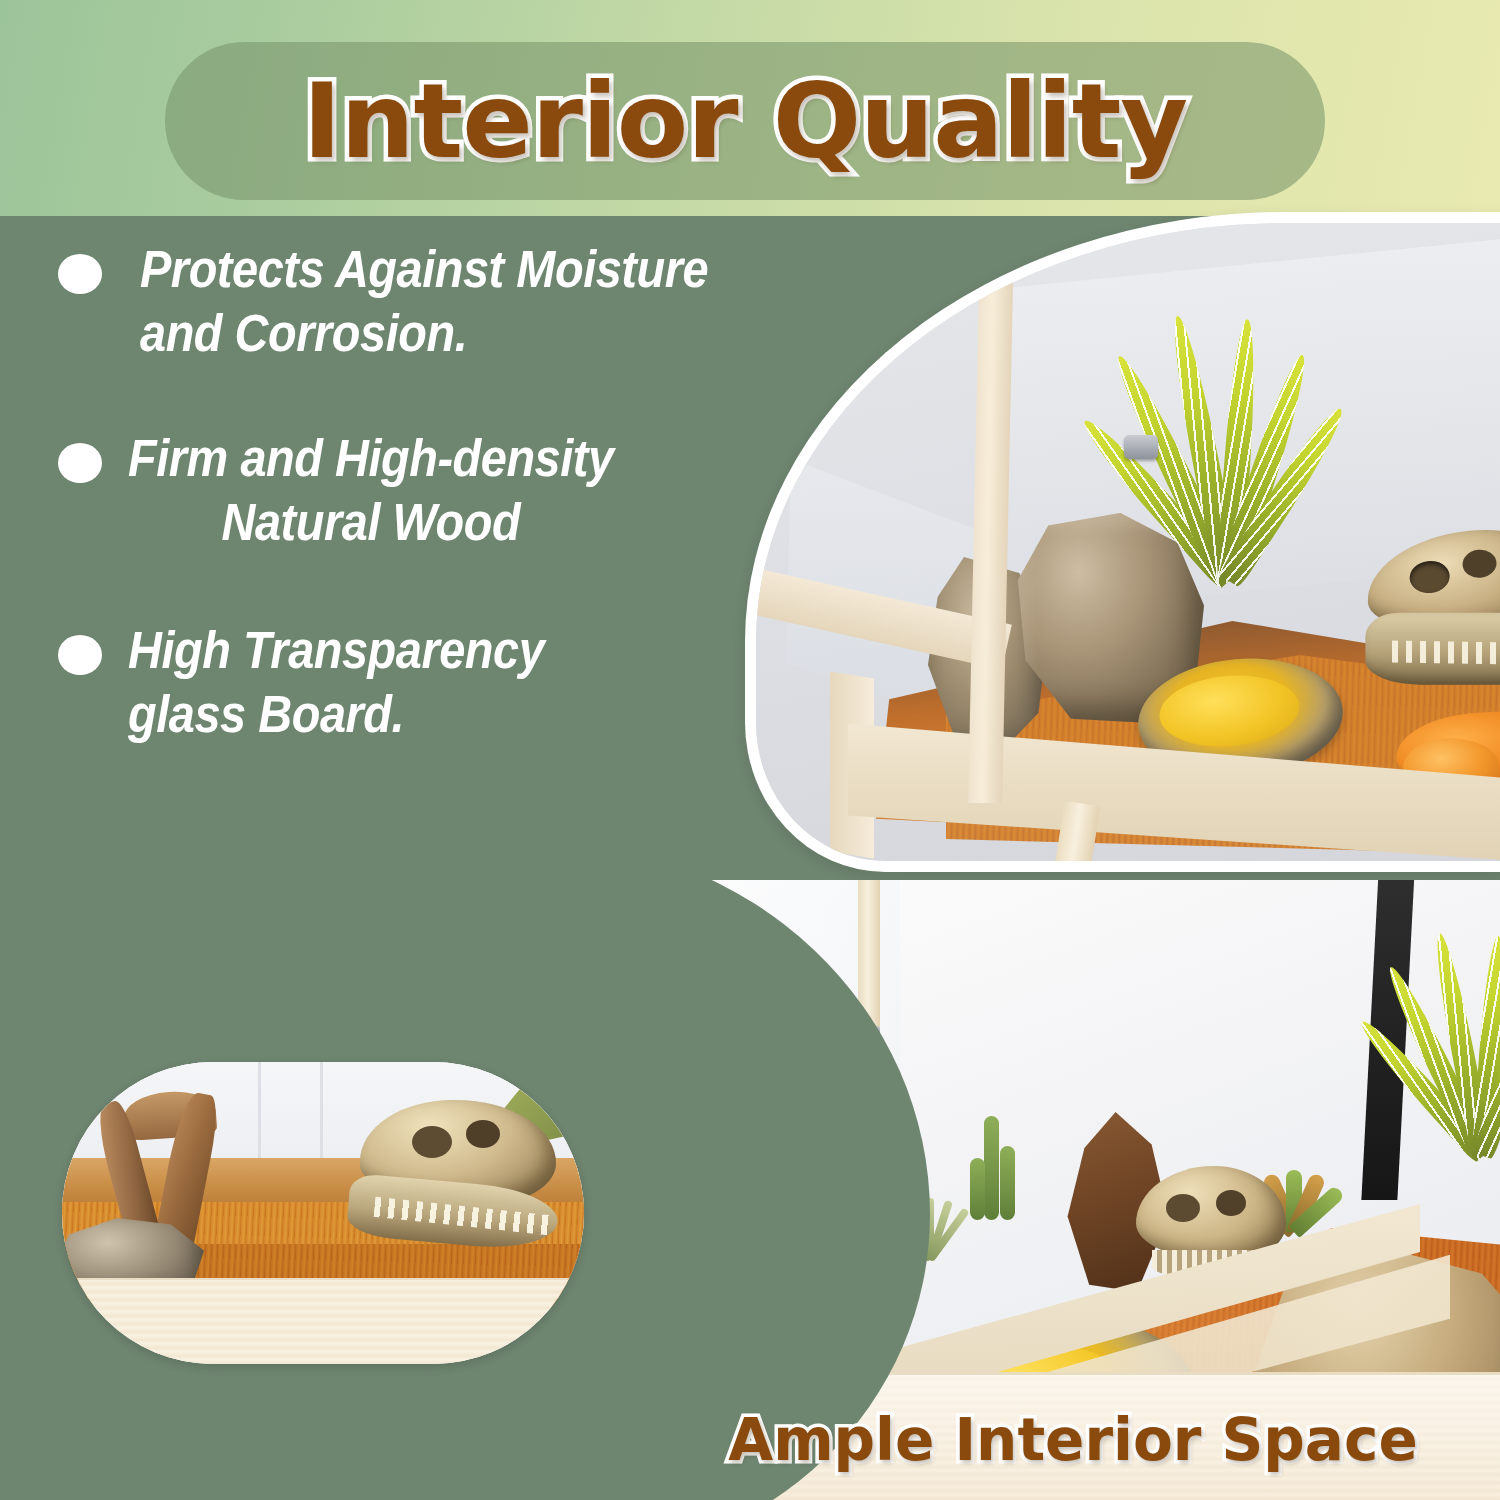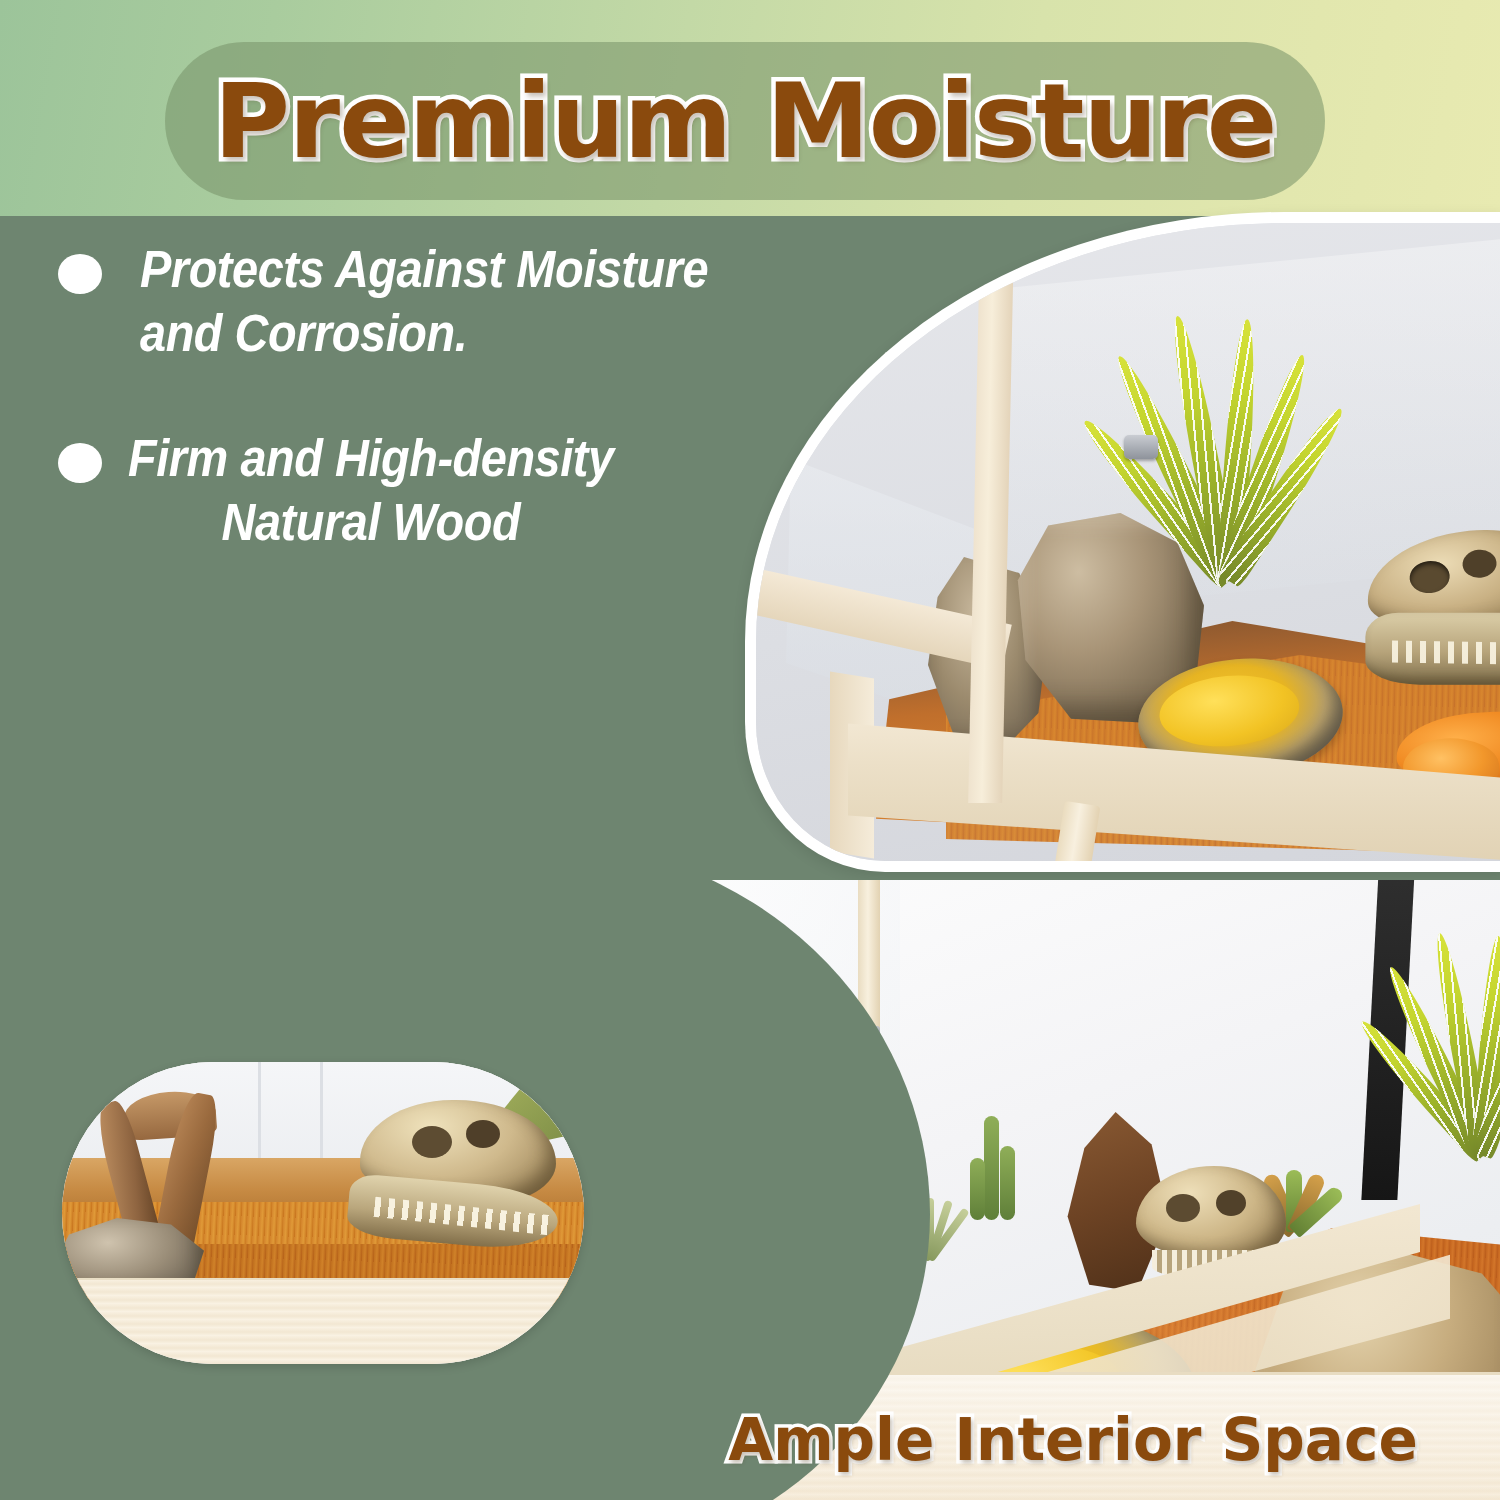--- a/index.html
+++ b/index.html
@@ -499,40 +499,45 @@
     opacity:0.92;
   }
 </style>
 </head>
 <body>
 
 <div id="canvas">
 
   <div class="header-band">
     <div class="header-pill"></div>
-    <div class="title-text">Premium Moisture</div>
+    <div class="title-text">Interior Quality</div>
   </div>
 
   <div class="body-green"></div>
 
   <div class="bullets">
 
     <div class="bullet-row" style="margin-bottom:60px;gap:12px;">
       <span class="bullet-dot"></span>
       <span class="bullet-label">Protects Against Moisture
 and Corrosion.</span>
     </div>
 
 
     <div class="bullet-row" style="margin-bottom:64px;text-align:center;">
       <span class="bullet-dot"></span>
       <span class="bullet-label">Firm and High-density
 Natural Wood</span>
     </div>
 
+    <div class="bullet-row">
+      <span class="bullet-dot"></span>
+      <span class="bullet-label">High Transparency
+glass Board.</span>
+    </div>
 
   </div>
 
   <div class="photo-top">
     <div class="pt-scene">
       <div class="pt-bg"></div>
 
       <div class="pt-glass-top"></div>
       <div class="pt-glass-left"></div>
 

